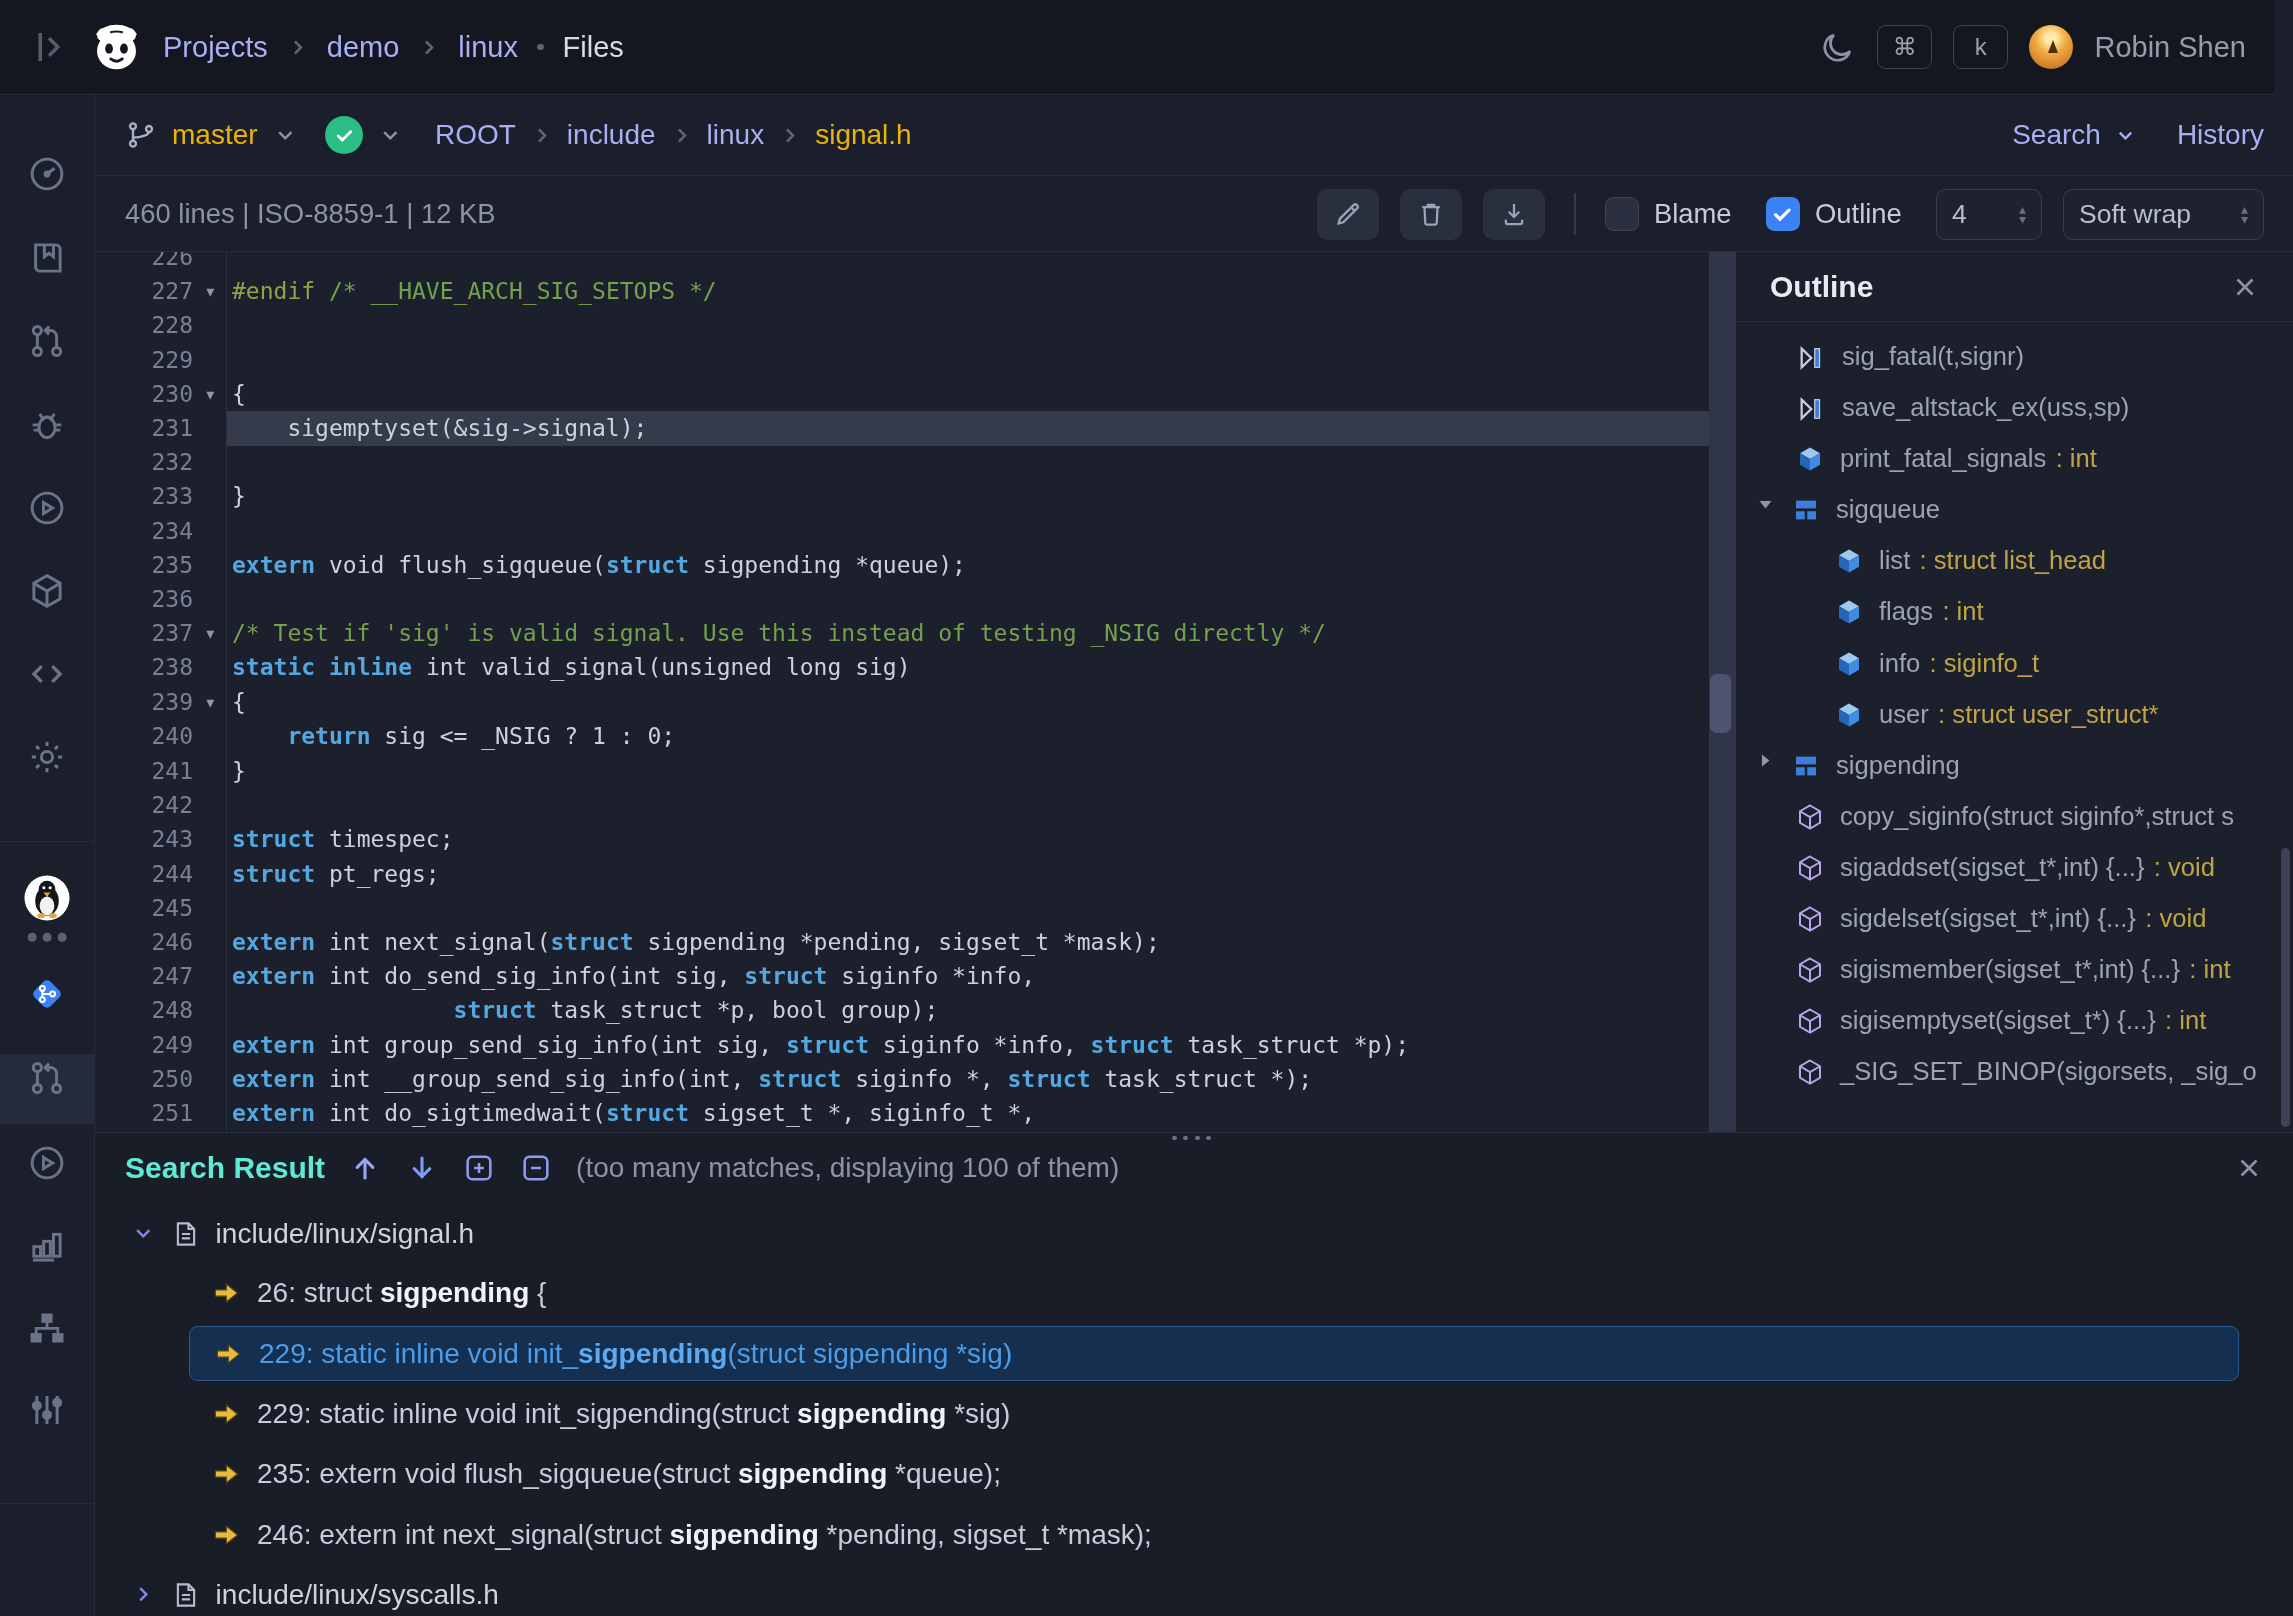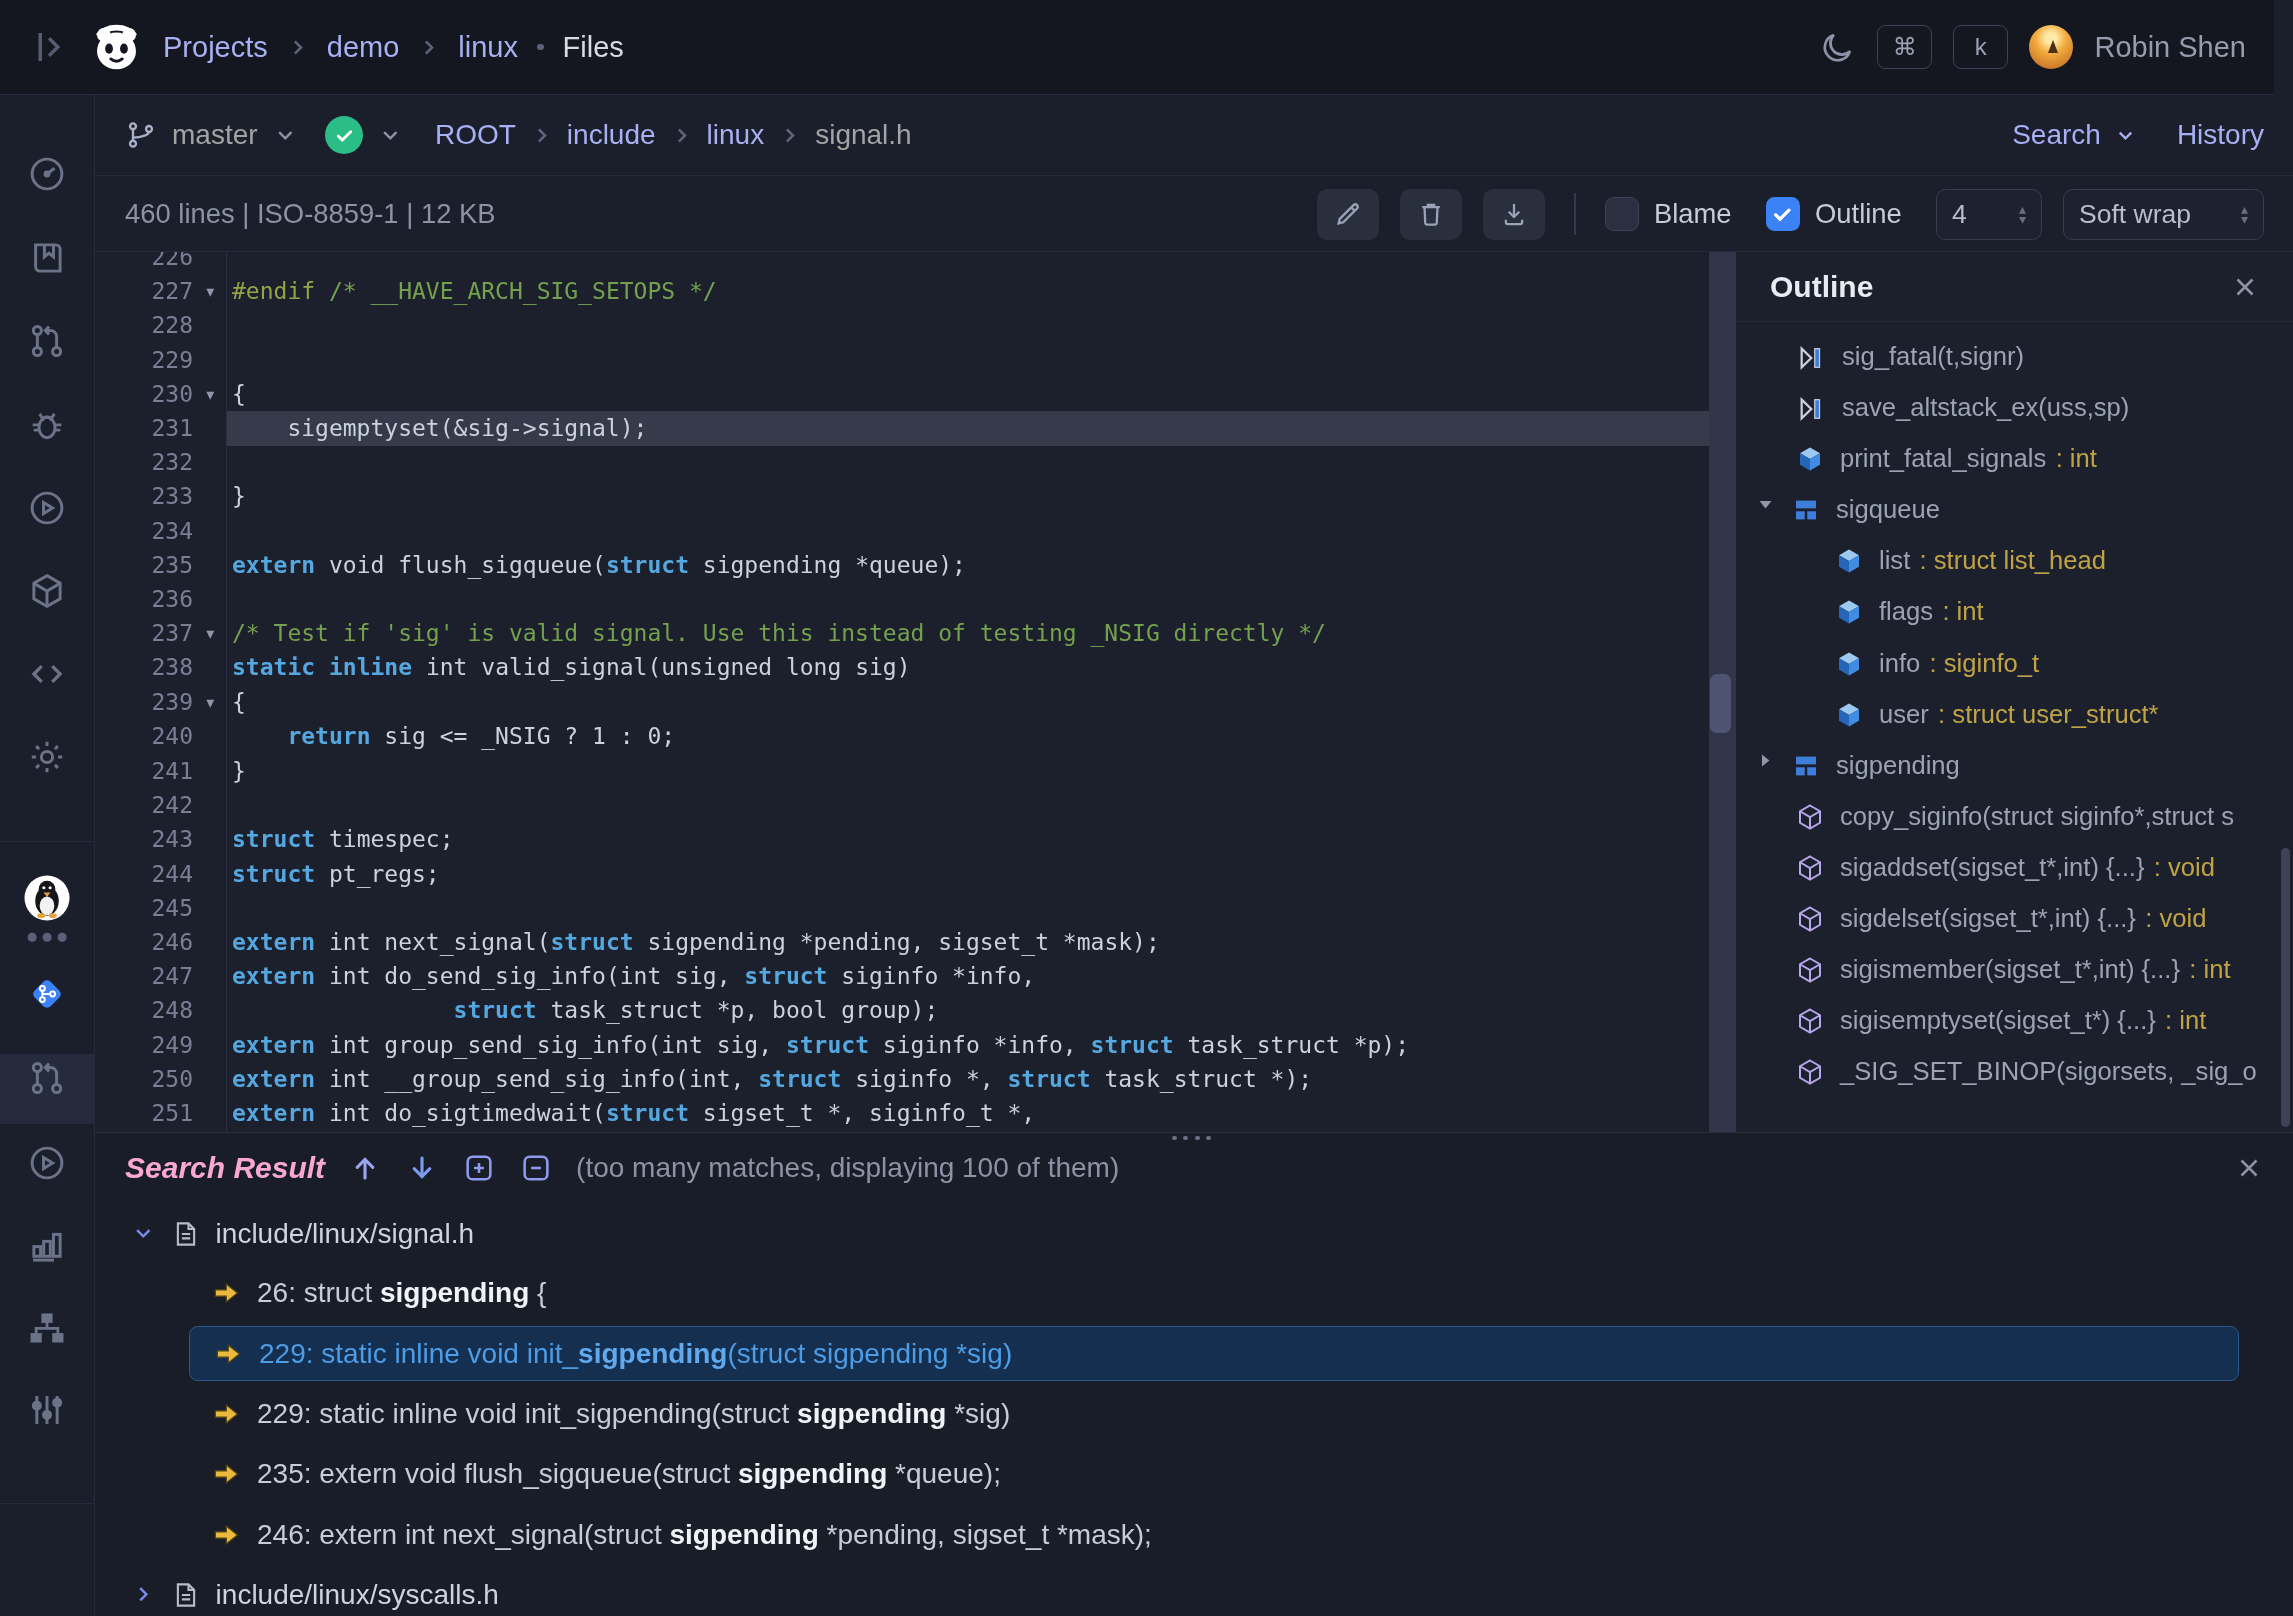--- a/index.html
+++ b/index.html
@@ -22,21 +22,21 @@
   #username{font-size:29px;color:#959cad;}
   
   #sidebar{position:absolute;left:0;top:95px;width:95px;height:1522px;background:#1b1f2b;
            border-right:0.9px solid #262a3a;box-sizing:border-box;}
   .side-ic{position:absolute;left:50%;transform:translate(-50%,-50%);color:#6b7388;}
   .side-div{position:absolute;left:0;width:94px;height:0.9px;background:#262a3a;}
   #active-item{position:absolute;left:0;top:959px;width:94px;height:70px;background:#252a3c;}
   
   #branchbar{position:absolute;left:95px;top:95px;width:2199px;height:81px;border-bottom:0.9px solid #262a3a;
            display:flex;align-items:center;padding:0 30px;box-sizing:border-box;gap:15px;background:#1b1f2b;}
-  .bb-text{font-size:28px;color:#a3a3a3;}
+  .bb-text{font-size:28px;color:#eab308;}
   .bb-link{font-size:28px;color:#a7b0f2;}
   #check-circle{width:38px;height:38px;border-radius:50%;background:#2abd85;display:flex;align-items:center;justify-content:center;}
   #branch-right{margin-left:auto;display:flex;align-items:center;gap:40px;}
   
   #toolbar{position:absolute;left:95px;top:177px;width:2199px;height:75px;border-bottom:0.9px solid #262a3a;
            display:flex;align-items:center;padding:0 30px;box-sizing:border-box;background:#1b1f2b;}
   #file-info{font-size:27.4px;color:#8b93a5;}
   #toolbar-right{margin-left:auto;display:flex;align-items:center;gap:21px;}
   .icon-btn{width:62px;height:51px;background:#2a2f3e;border-radius:10.4px;display:flex;align-items:center;
            justify-content:center;color:#9aa3b7;}
@@ -74,21 +74,21 @@
   #outline-close{margin-left:auto;color:#8b93a5;}
   .ol-row{position:absolute;left:0;right:0;height:51px;display:flex;align-items:flex-start;gap:15px;
         font-size:25.6px;color:#9ba3b4;white-space:nowrap;}
   .ol-type{color:#bfa345;}
   .ol-arrow{color:#8e96a8;width:21px;flex:none;display:flex;justify-content:center;}
   #outline-sb{position:absolute;right:3.8px;top:596px;width:9.5px;height:279px;background:#3d4257;border-radius:4.7px;}
   
   #search-panel{position:absolute;left:95px;top:1132px;width:2199px;height:485px;background:#191d28;
         border-top:0.9px solid #2a2e3e;box-sizing:border-box;overflow:hidden;}
   #sp-header{position:absolute;left:0;top:7.6px;right:0;height:55px;display:flex;align-items:center;padding:0 30px;box-sizing:border-box;gap:23px;}
-  #sp-title{font-size:30px;font-weight:bold;color:#f9a8d4;font-style:italic;}
+  #sp-title{font-size:30px;font-weight:bold;color:#5eead4;}
   #sp-note{font-size:28px;color:#8b93a5;}
   #sp-close{margin-left:auto;color:#8b93a5;}
   .sp-row{position:absolute;height:55px;display:flex;align-items:center;gap:15px;font-size:28px;white-space:nowrap;}
   .sp-file{color:#ced3de;}
   .sp-match-text{color:#c6ccd8;}
   .sp-match-text b{color:#f0f3f8;}
   .sp-row.sel{background:#142f50;border:1.9px solid #2d5a8c;border-radius:8.5px;box-sizing:border-box;}
   .sp-row.sel .sp-match-text{color:#4d9ce6;}
   .sp-row.sel .sp-match-text b{color:#5fa9ee;}
   .hdots{position:absolute;width:4.7px;height:4.7px;border-radius:50%;background:#6a7186;}

